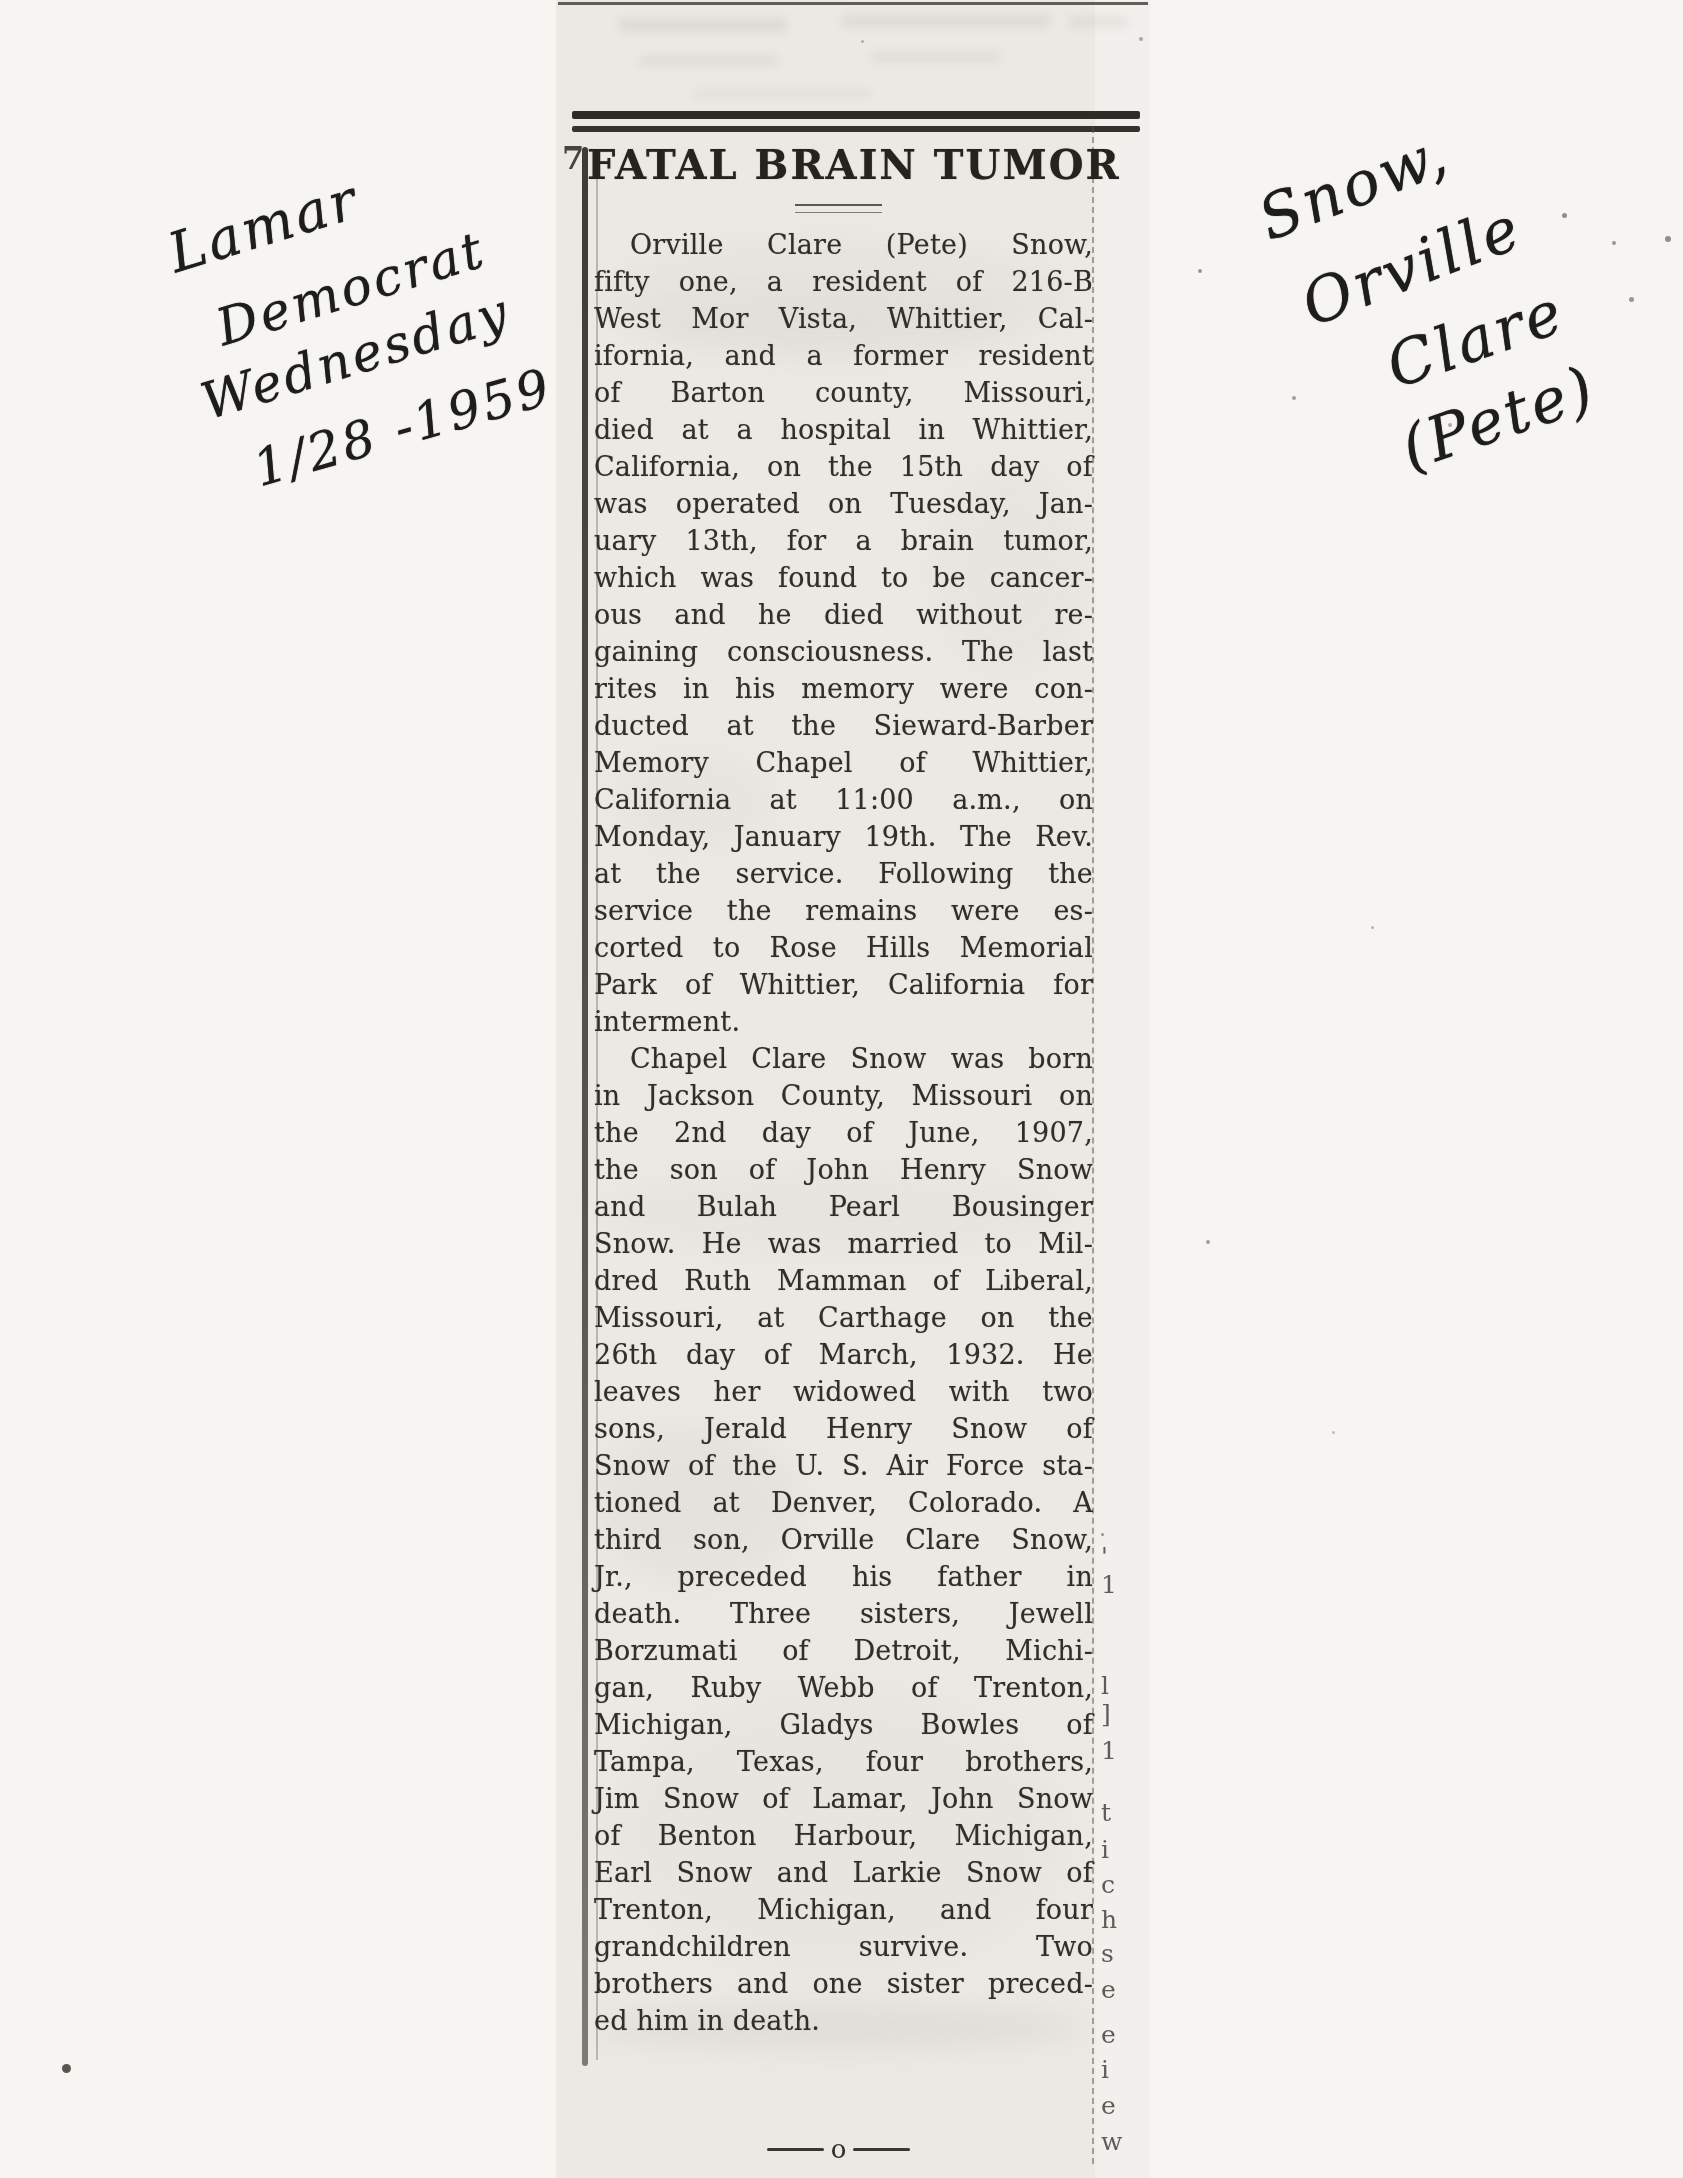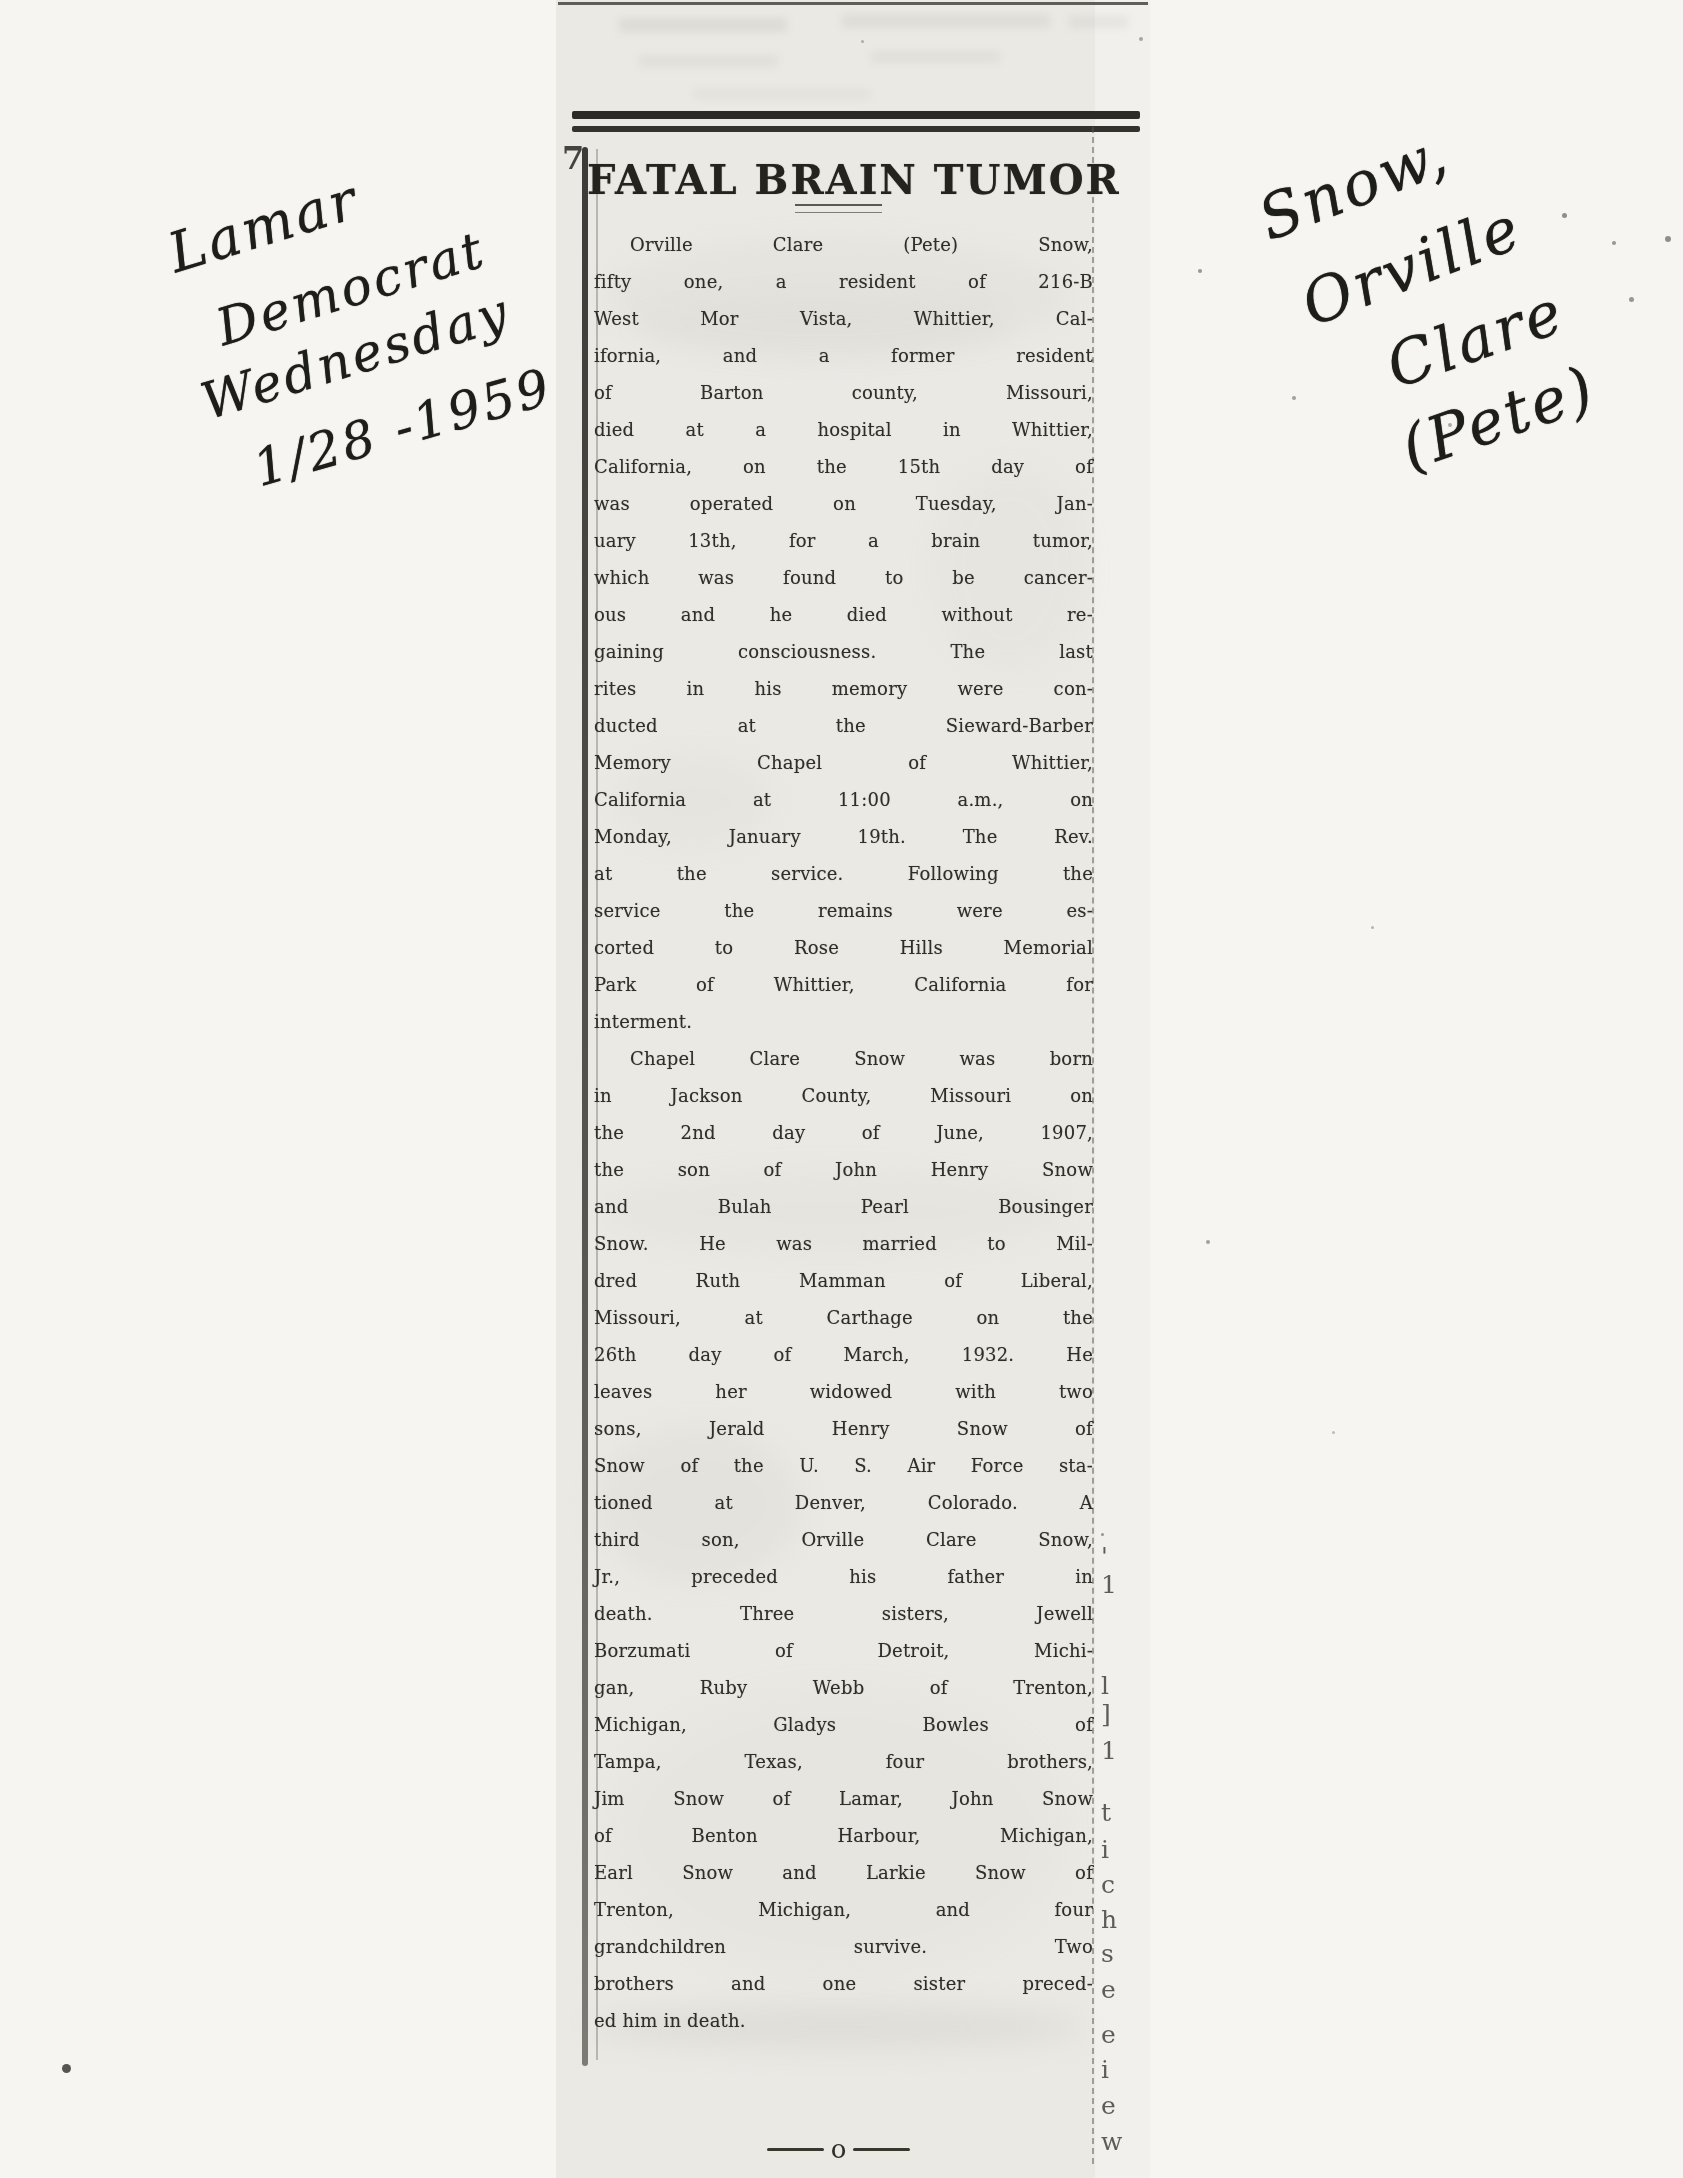--- a/index.html
+++ b/index.html
@@ -22,34 +22,34 @@
   
   .topline{left:558px;top:2px;width:590px;height:3px;background:#45443f;opacity:.85;}
   .dbl-rule-a{left:572px;top:111px;width:568px;height:8px;background:#2c2b27;border-radius:2px;}
   .dbl-rule-b{left:572px;top:126px;width:568px;height:6px;background:#33322d;border-radius:2px;}
   .left-rule{left:582px;top:147px;width:6px;height:1919px;background:linear-gradient(#3c3b37,#56554f 55%,#7c7b74);border-radius:3px;}
   .left-rule2{left:596px;top:149px;width:2px;height:1911px;background:#8e8d86;opacity:.55;}
   .crease{left:1092px;top:127px;width:0;height:2037px;border-left:2px dashed #56554e;opacity:.5;}
   .ghost{position:absolute;background:#8a897f;filter:blur(4px);}
   
   .headline{
-    left:594px;top:156px;width:500px;text-align:center;
+    left:594px;top:141px;width:500px;text-align:center;
     font-weight:bold;font-size:40px;letter-spacing:2px;color:#24231e;
     transform:translateX(-7px) scaleY(1.02);
     text-shadow:0 0 1px rgba(35,34,30,.55);
     white-space:nowrap;
   }
   .head-rule{
     left:795px;top:204px;width:87px;height:6px;
     border-top:2px solid #42413b;border-bottom:1px solid #6b6a62;opacity:.85;
   }
   
   .article{
     left:594px;top:226px;width:499px;color:#2f2e29;
-    font-size:18px;line-height:37px;letter-spacing:0.2px;
+    font-size:27px;line-height:37px;letter-spacing:0.2px;
     text-shadow:0 0 1px rgba(47,46,41,.35);
   }
   .bodyline{
     height:37px;white-space:nowrap;
     text-align:justify;text-align-last:justify;
   }
   .bodyline.indent{padding-left:36px;}
   .bodyline.last{text-align:right;text-align-last:left;}
   
   .endmark{

